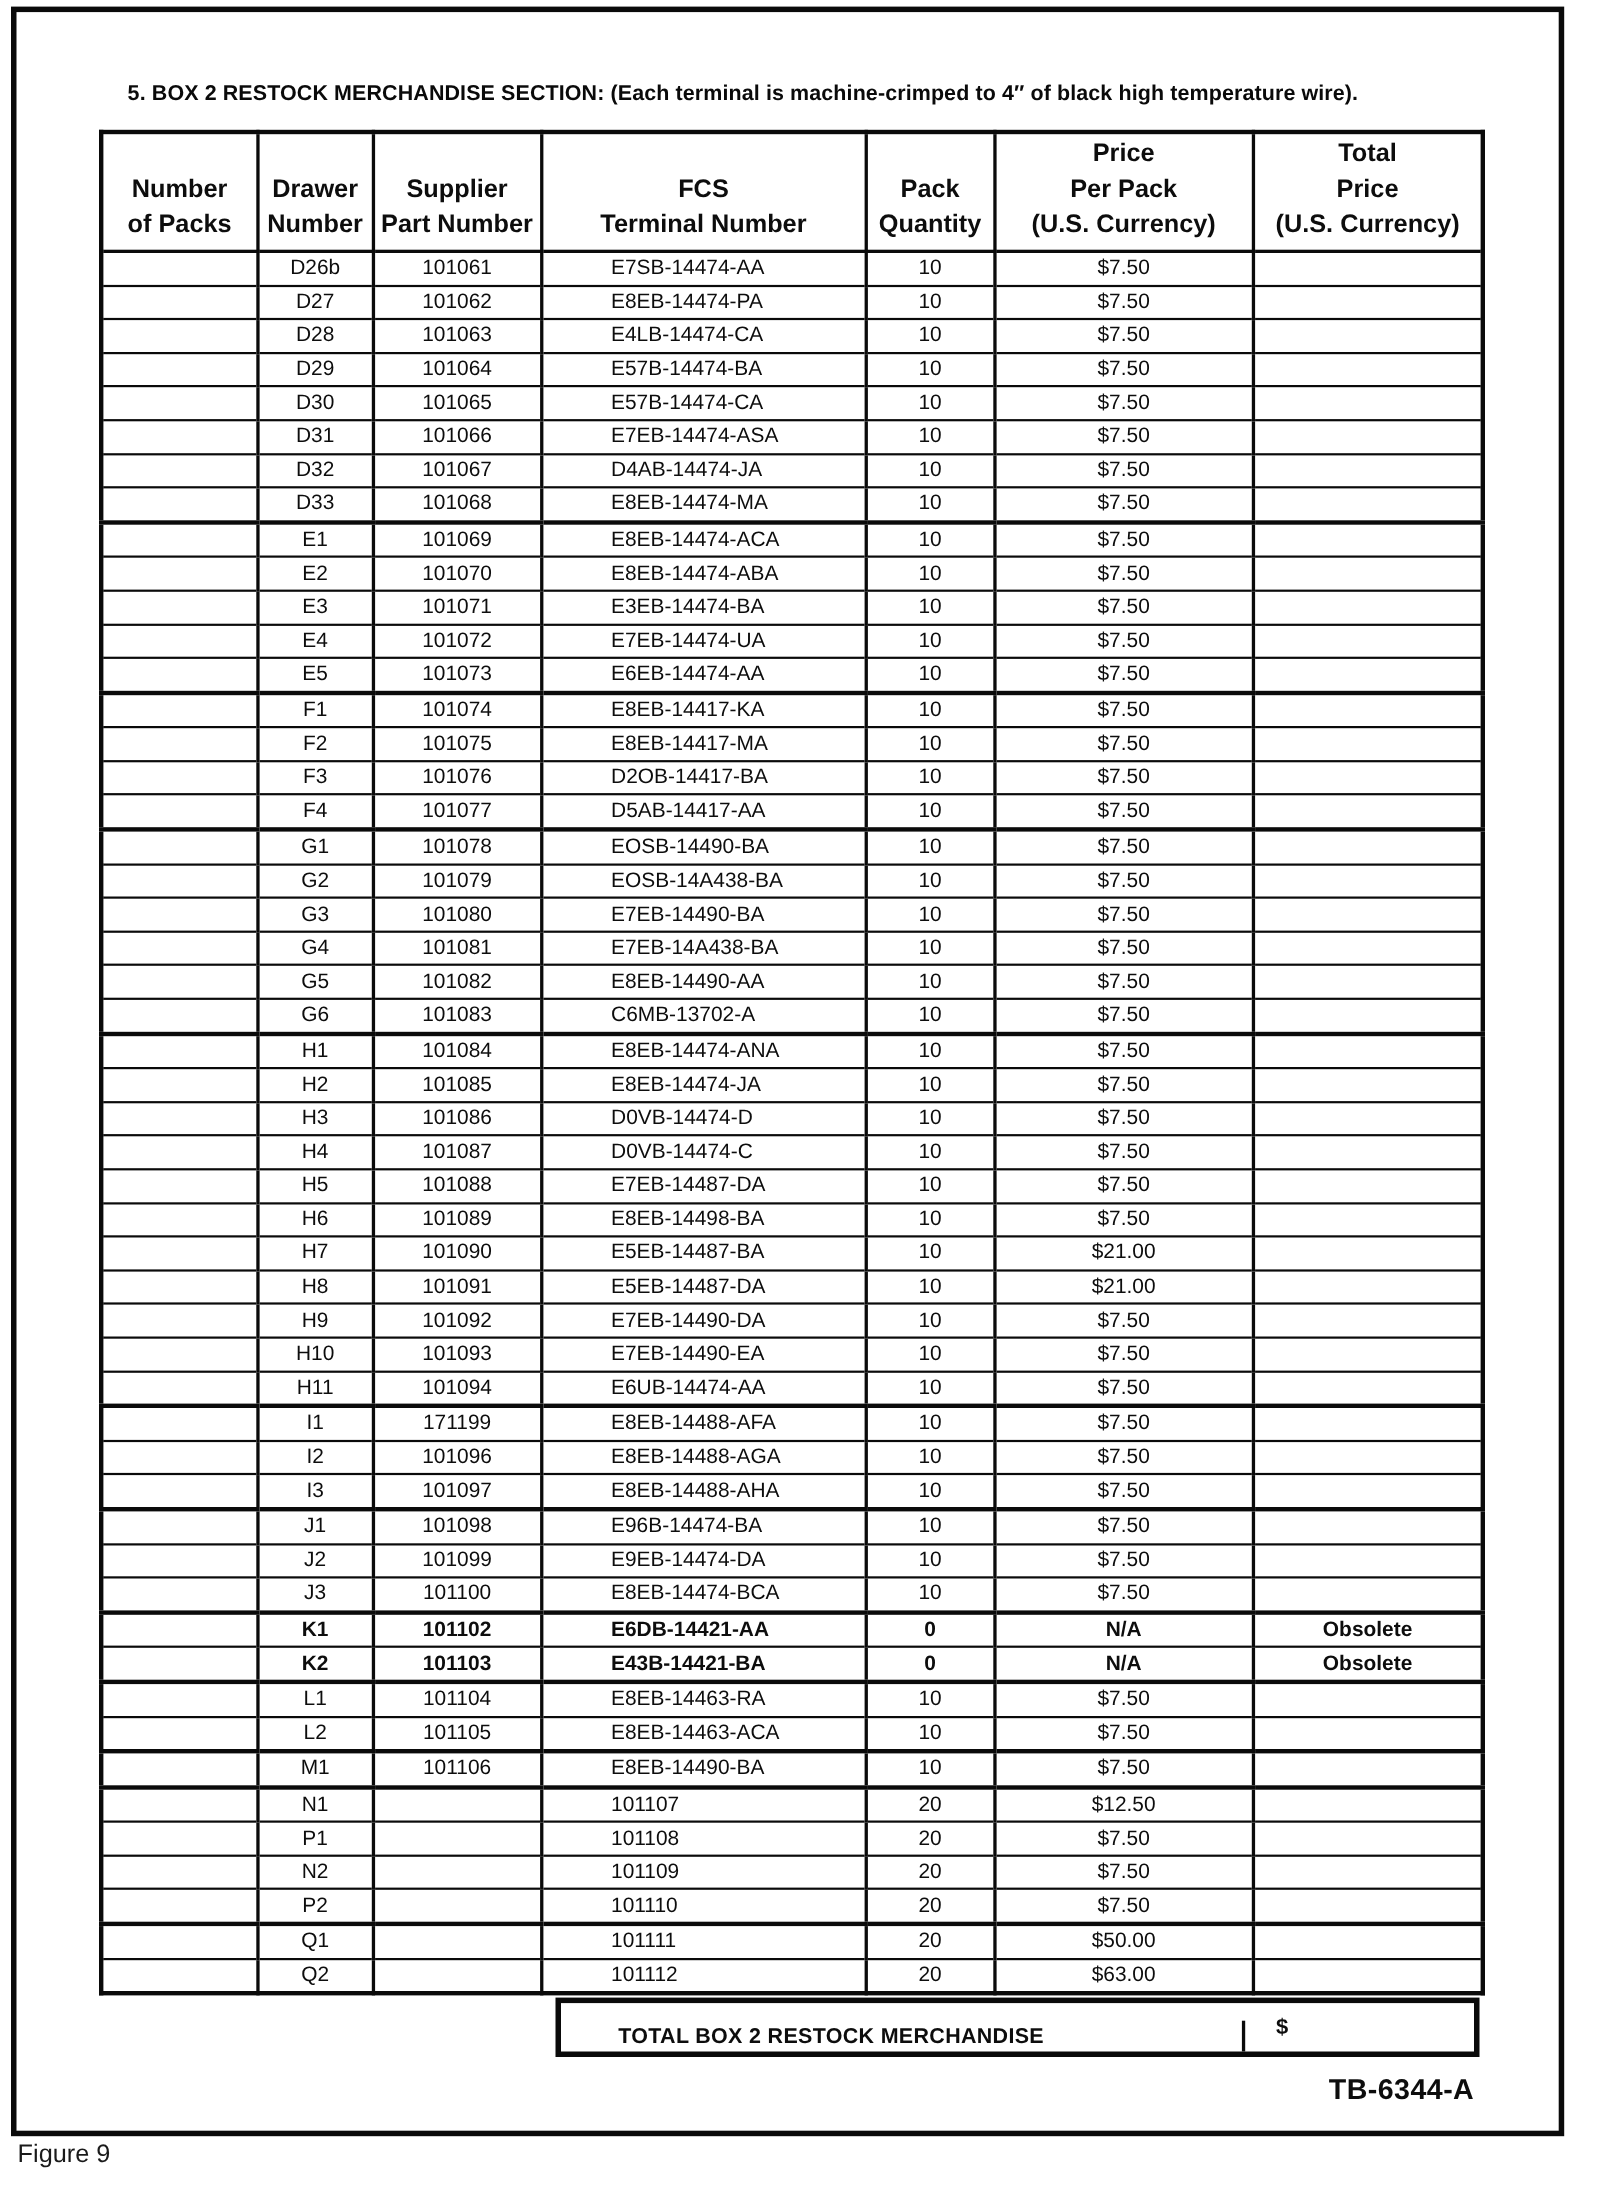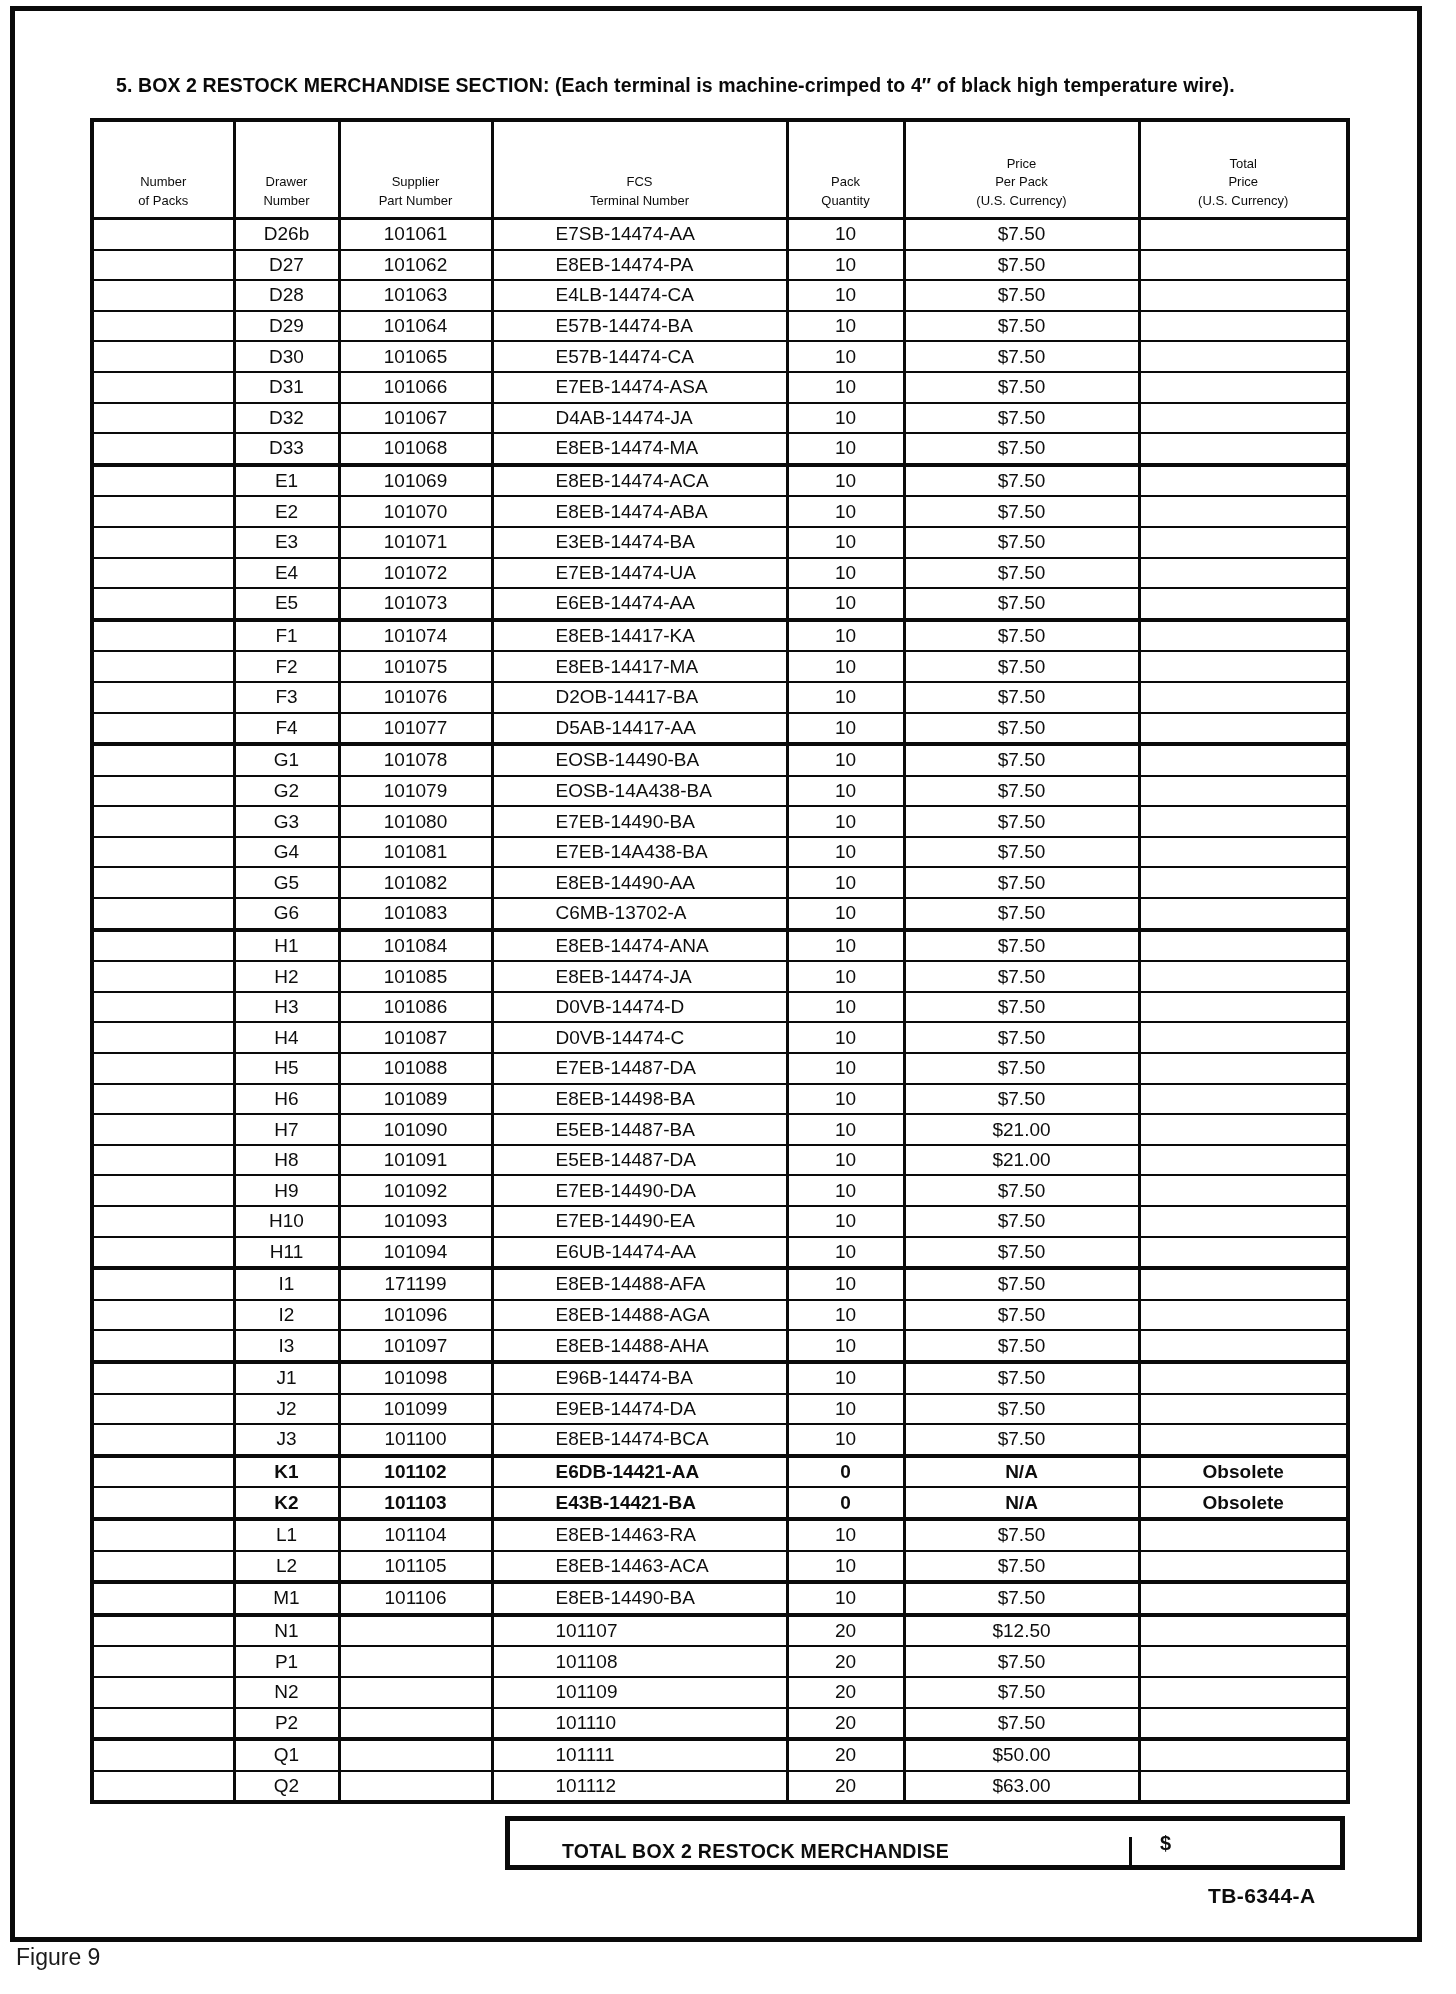--- a/index.html
+++ b/index.html
@@ -51,22 +51,22 @@
   table.restock-table th, table.restock-table td {
     border-left-width: 3px;
     border-right-width: 3px;
     overflow: hidden;
     white-space: nowrap;
   }
   table.restock-table thead th {
     height: 88px;
     vertical-align: bottom;
     padding: 0 4px 7px 4px;
-    font-size: 13px;
-    font-weight: normal;
+    font-size: 23px;
+    font-weight: bold;
     line-height: 1.42;
     text-align: center;
     border-bottom-width: 3px;
   }
   table.restock-table tbody td {
     height: 28.6px;
     padding: 0;
     font-size: 19px;
     text-align: center;
     vertical-align: middle;
@@ -103,21 +103,21 @@
     display: flex;
     align-items: center;
     padding-left: 28px;
     font-size: 20px;
     font-weight: bold;
   }
   .doc-code {
     position: absolute;
     left: 1208px;
     top: 1884px;
-    font-size: 21px;
+    font-size: 26px;
     font-weight: bold;
     letter-spacing: 0.4px;
   }
   .figure-caption {
     position: absolute;
     left: 16px;
     top: 1944px;
     font-size: 23px;
     font-weight: normal;
     color: #1a1a1a;

